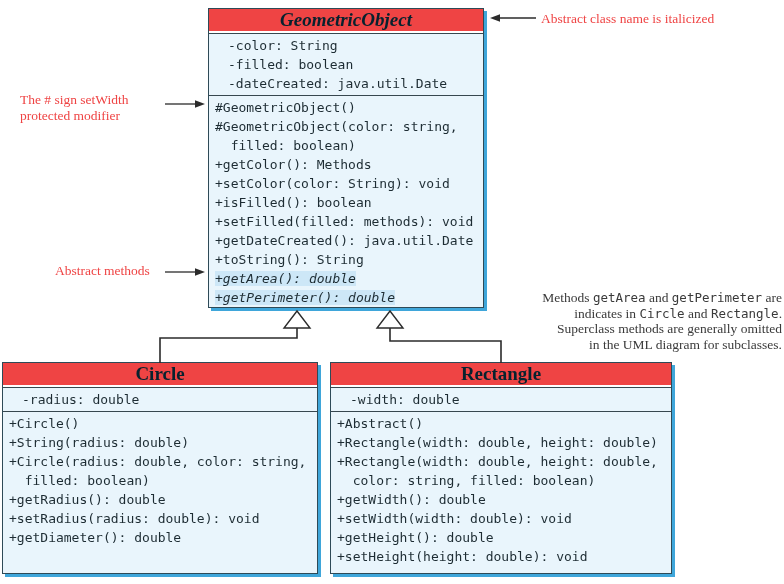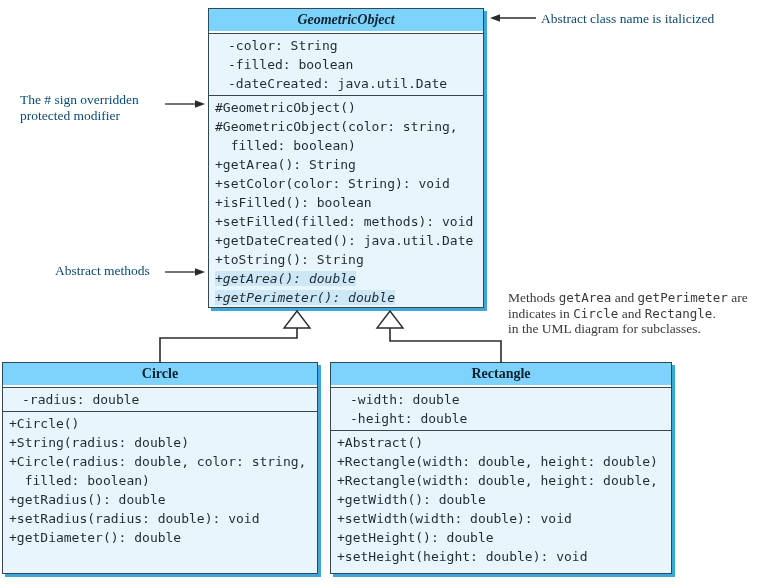--- a/index.html
+++ b/index.html
@@ -9,55 +9,55 @@
   }
   .overlay { position:absolute; left:0; top:0; width:784px; height:584px; pointer-events:none; z-index:5; }
 
   .uml-box {
     position:absolute; display:flex; flex-direction:column; box-sizing:border-box;
     background:#E9F5FC; border:1px solid #2e4a57;
     box-shadow:3px 3px 0 #3FA6DA;
   }
   .class-title {
     flex:0 0 22px; line-height:22px; text-align:center;
-    background:#7dd3fc; color:#07222e; font-weight:bold; font-size:14px;
+    background:#ef4444; color:#07222e; font-weight:bold; font-size:19px;
     font-family:"Liberation Serif", serif; border-bottom:2px solid #ffffff;
   }
   .class-title.italic { font-style:italic; }
   .section { border-top:1.5px solid #37474f; padding:2px 6px; }
   .section.fields { flex:0 0 auto;padding-left:19px; }
   .section.methods { flex:1 1 auto; }
   .code-line {
     font-family:"DejaVu Sans Mono", monospace; font-size:13px; line-height:19px;
     color:#1d2c33; white-space:pre;
   }
   .code-line.abstract { font-style:italic; }
   .code-line.abstract span { background:#CDE7F7;text-align:center; }
 
-  .ann { position:absolute; font-size:13.5px; line-height:15.5px; color:#0c4a6e; z-index:4; }
+  .ann { position:absolute; font-size:13.5px; line-height:15.5px; color:#ef4444; z-index:4; }
   .note { position:absolute; font-size:13.5px; line-height:15.5px; color:#3a3a3a; z-index:4; }
   .note .mono, .ann .mono { font-family:"DejaVu Sans Mono", monospace; font-size:12.5px; }
 </style>
 </head>
 <body>
 
 <div class="canvas">
 
   <div class="uml-box" style="left:208px; top:8px; width:276px; height:300px;">
     <div class="class-title italic">GeometricObject</div>
     <div class="section fields">
         <div class="code-line"><span>-color: String</span></div>
         <div class="code-line"><span>-filled: boolean</span></div>
         <div class="code-line"><span>-dateCreated: java.util.Date</span></div>
       </div>
     <div class="section methods">
         <div class="code-line"><span>#GeometricObject()</span></div>
         <div class="code-line"><span>#GeometricObject(color: string,</span></div>
         <div class="code-line"><span>  filled: boolean)</span></div>
-        <div class="code-line"><span>+getArea(): String</span></div>
+        <div class="code-line"><span>+getColor(): Methods</span></div>
         <div class="code-line"><span>+setColor(color: String): void</span></div>
         <div class="code-line"><span>+isFilled(): boolean</span></div>
         <div class="code-line"><span>+setFilled(filled: methods): void</span></div>
         <div class="code-line"><span>+getDateCreated(): java.util.Date</span></div>
         <div class="code-line"><span>+toString(): String</span></div>
         <div class="code-line abstract"><span>+getArea(): double</span></div>
         <div class="code-line abstract"><span>+getPerimeter(): double</span></div>
       </div>
   </div>
 
@@ -74,49 +74,50 @@
         <div class="code-line"><span>+getRadius(): double</span></div>
         <div class="code-line"><span>+setRadius(radius: double): void</span></div>
         <div class="code-line"><span>+getDiameter(): double</span></div>
       </div>
   </div>
 
   <div class="uml-box" style="left:330px; top:362px; width:342px; height:212px;">
     <div class="class-title">Rectangle</div>
     <div class="section fields">
         <div class="code-line"><span>-width: double</span></div>
-        <div class="code-line"><span>-height: double</span></div>
       </div>
     <div class="section methods">
         <div class="code-line"><span>+Abstract()</span></div>
         <div class="code-line"><span>+Rectangle(width: double, height: double)</span></div>
         <div class="code-line"><span>+Rectangle(width: double, height: double,</span></div>
+        <div class="code-line"><span>  color: string, filled: boolean)</span></div>
         <div class="code-line"><span>+getWidth(): double</span></div>
         <div class="code-line"><span>+setWidth(width: double): void</span></div>
         <div class="code-line"><span>+getHeight(): double</span></div>
         <div class="code-line"><span>+setHeight(height: double): void</span></div>
       </div>
   </div>
 
   <div class="ann" style="left:20px; top:92px; width:142px;">
-      <div><span>The # sign overridden</span></div>
+      <div><span>The # sign setWidth</span></div>
       <div><span>protected modifier</span></div>
     </div>
 
   <div class="ann" style="left:55px; top:263px; width:120px;">
       <div><span>Abstract methods</span></div>
     </div>
 
   <div class="ann" style="left:541px; top:11px; width:230px;">
       <div><span>Abstract class name is italicized</span></div>
     </div>
 
-  <div class="note" style="left:508px; top:290px; width:274px;">
+  <div class="note" style="left:508px; top:290px; width:274px;text-align:right;">
     <div><span>Methods </span><span class="mono">getArea</span><span> and </span><span class="mono">getPerimeter</span><span> are</span></div>
     <div><span>indicates in </span><span class="mono">Circle</span><span> and </span><span class="mono">Rectangle</span><span>.</span></div>
+    <div><span>Superclass methods are generally omitted</span></div>
     <div><span>in the UML diagram for subclasses.</span></div>
   </div>
 
   <svg class="overlay" viewBox="0 0 784 584" xmlns="http://www.w3.org/2000/svg">
 
     <polyline points="160,363 160,338 297,338 297,328" fill="none" stroke="#2b2b2b" stroke-width="1.6"></polyline>
     <polygon points="297,311 284,328 310,328" fill="#ffffff" stroke="#2b2b2b" stroke-width="1.4"></polygon>
 
     <polyline points="501,363 501,341 390,341 390,328" fill="none" stroke="#2b2b2b" stroke-width="1.6"></polyline>
     <polygon points="390,311 377,328 403,328" fill="#ffffff" stroke="#2b2b2b" stroke-width="1.4"></polygon>

